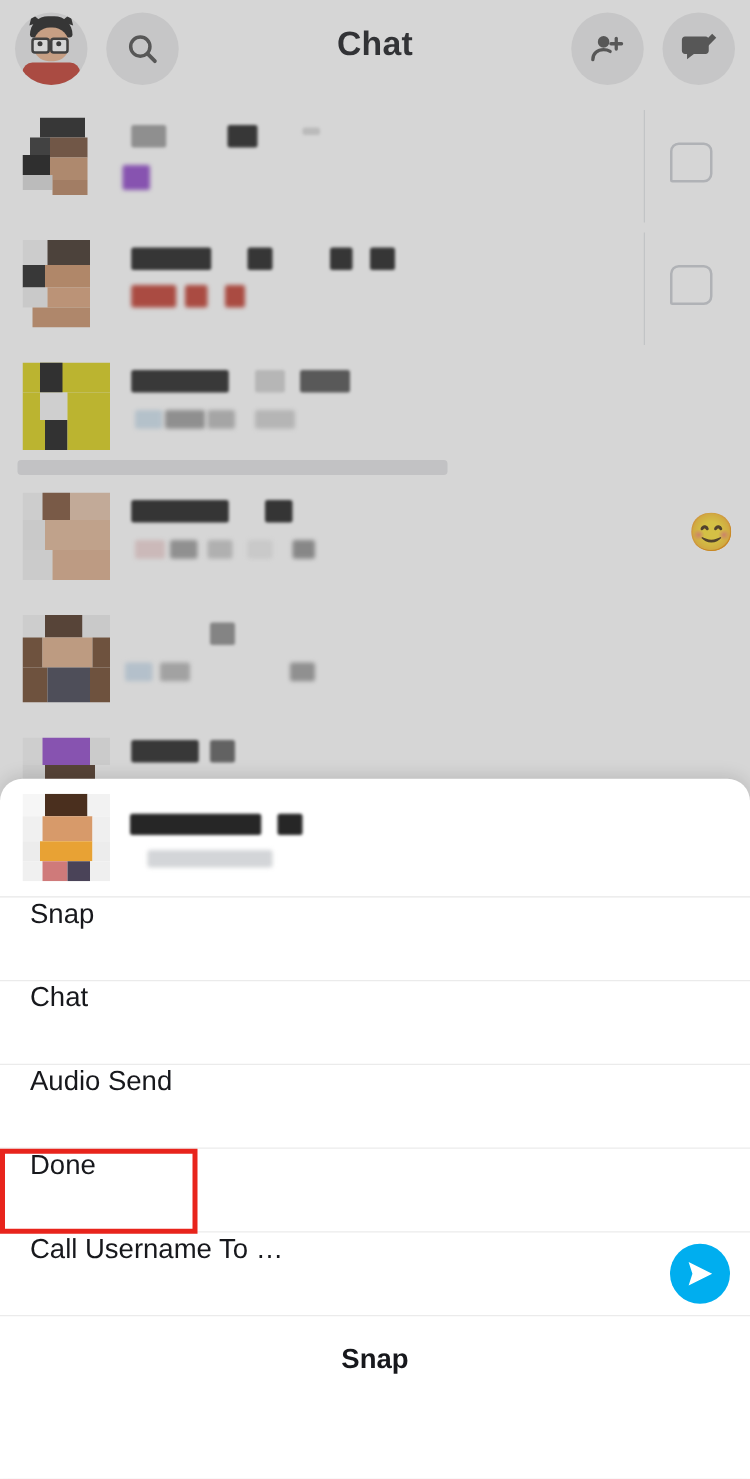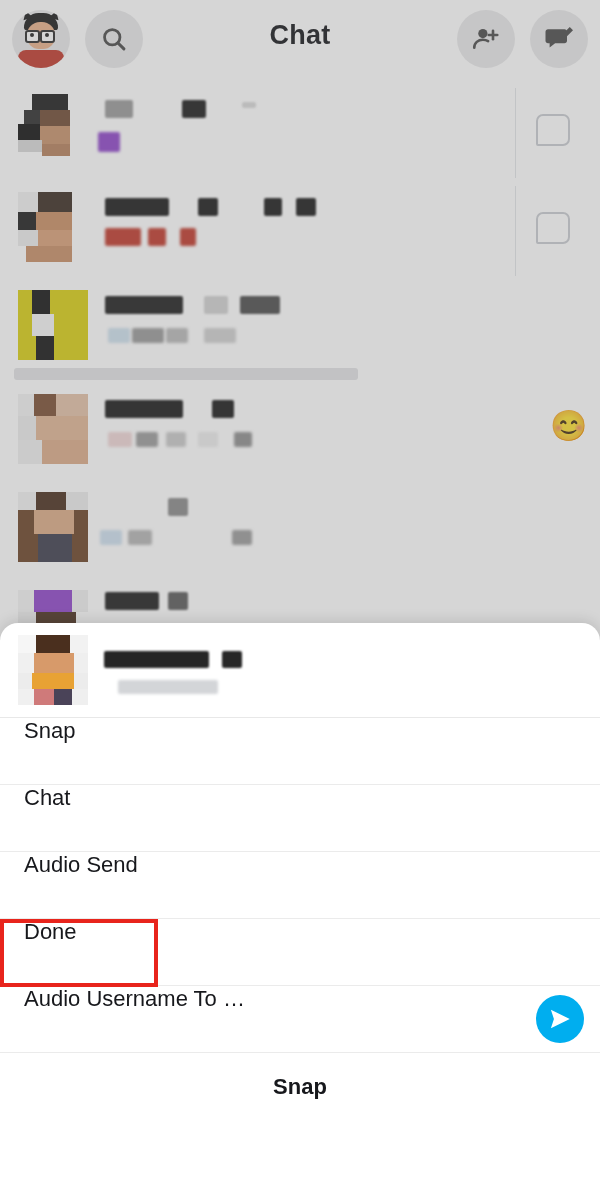--- a/index.html
+++ b/index.html
@@ -466,21 +466,21 @@
     <span>Audio Send</span>
   </div>
 
 
   <div class="sheet-item">
     <span>Done</span>
     <div id="highlight-box"></div>
   </div>
 
   <div class="sheet-item last-row">
-    <span>Audio Username To …</span>
+    <span>Call Username To …</span>
     <div id="send-icon-btn">
       <svg width="26" height="26" viewBox="0 0 24 24">
         <path d="M3.6 3.4 L21 12 L3.6 20.6 L6.4 12 Z" fill="#ffffff"></path>
       </svg>
     </div>
   </div>
 
   <div id="done-row">
     <span>Snap</span>
   </div>

